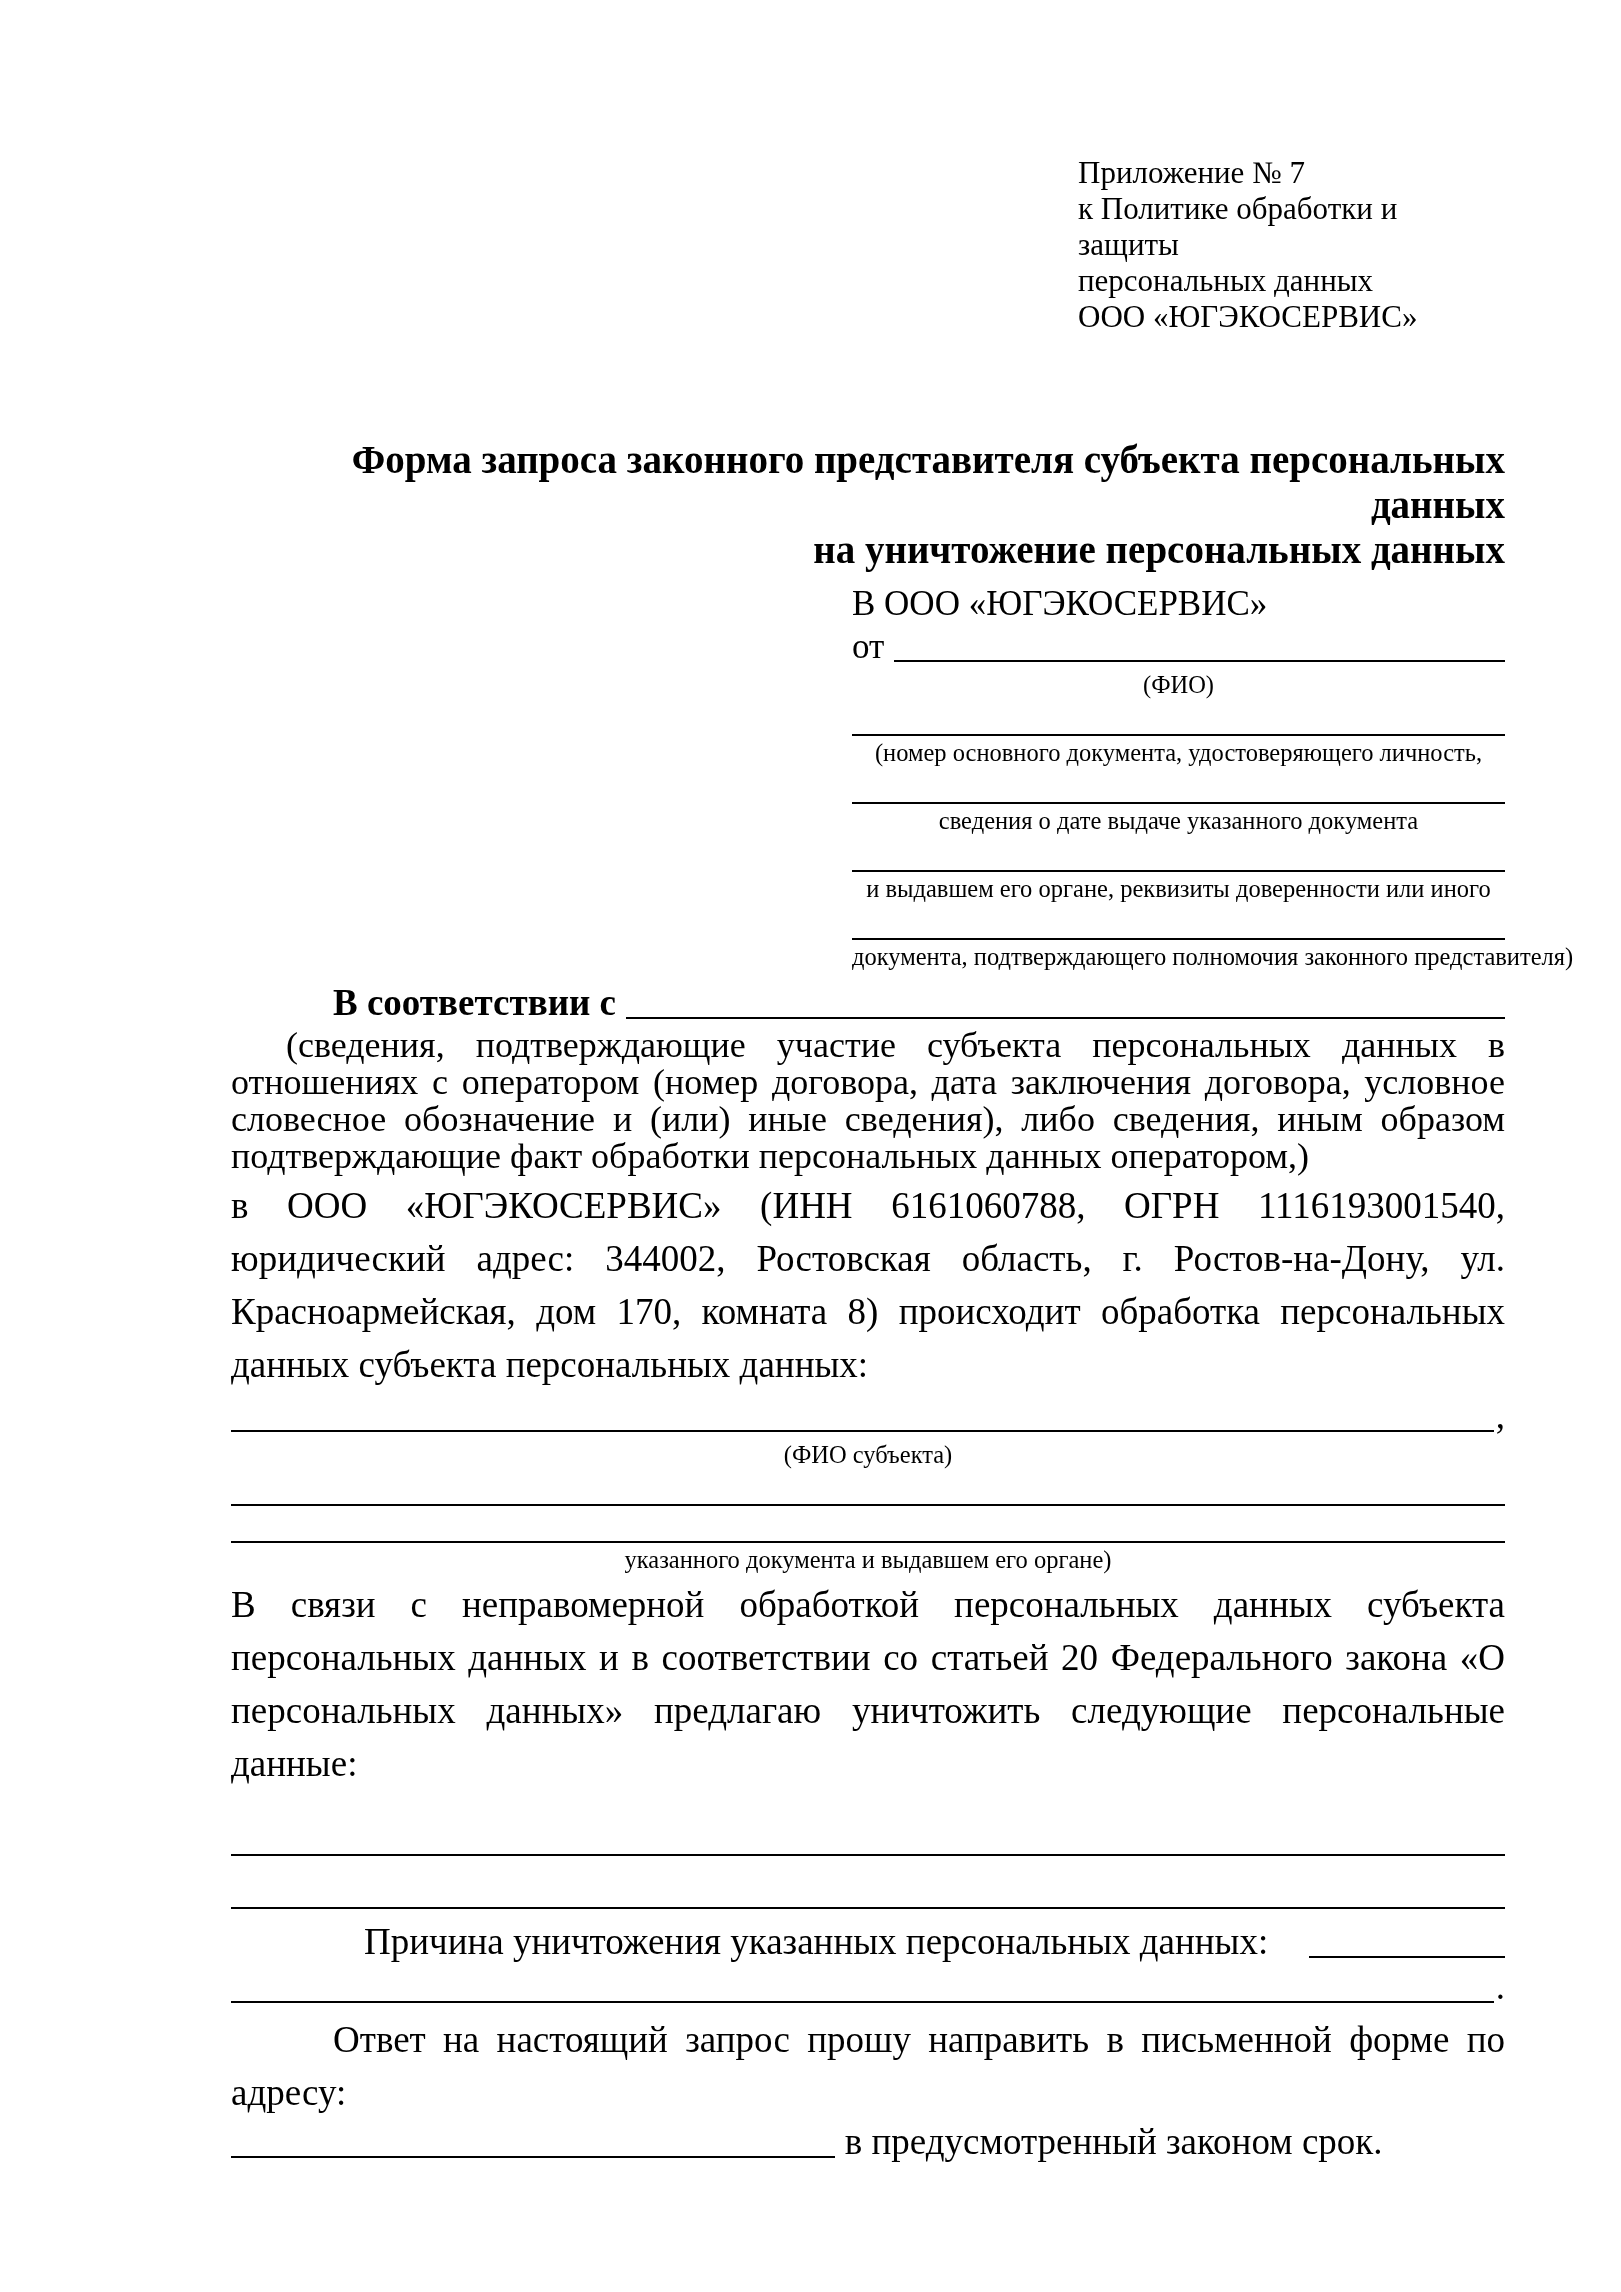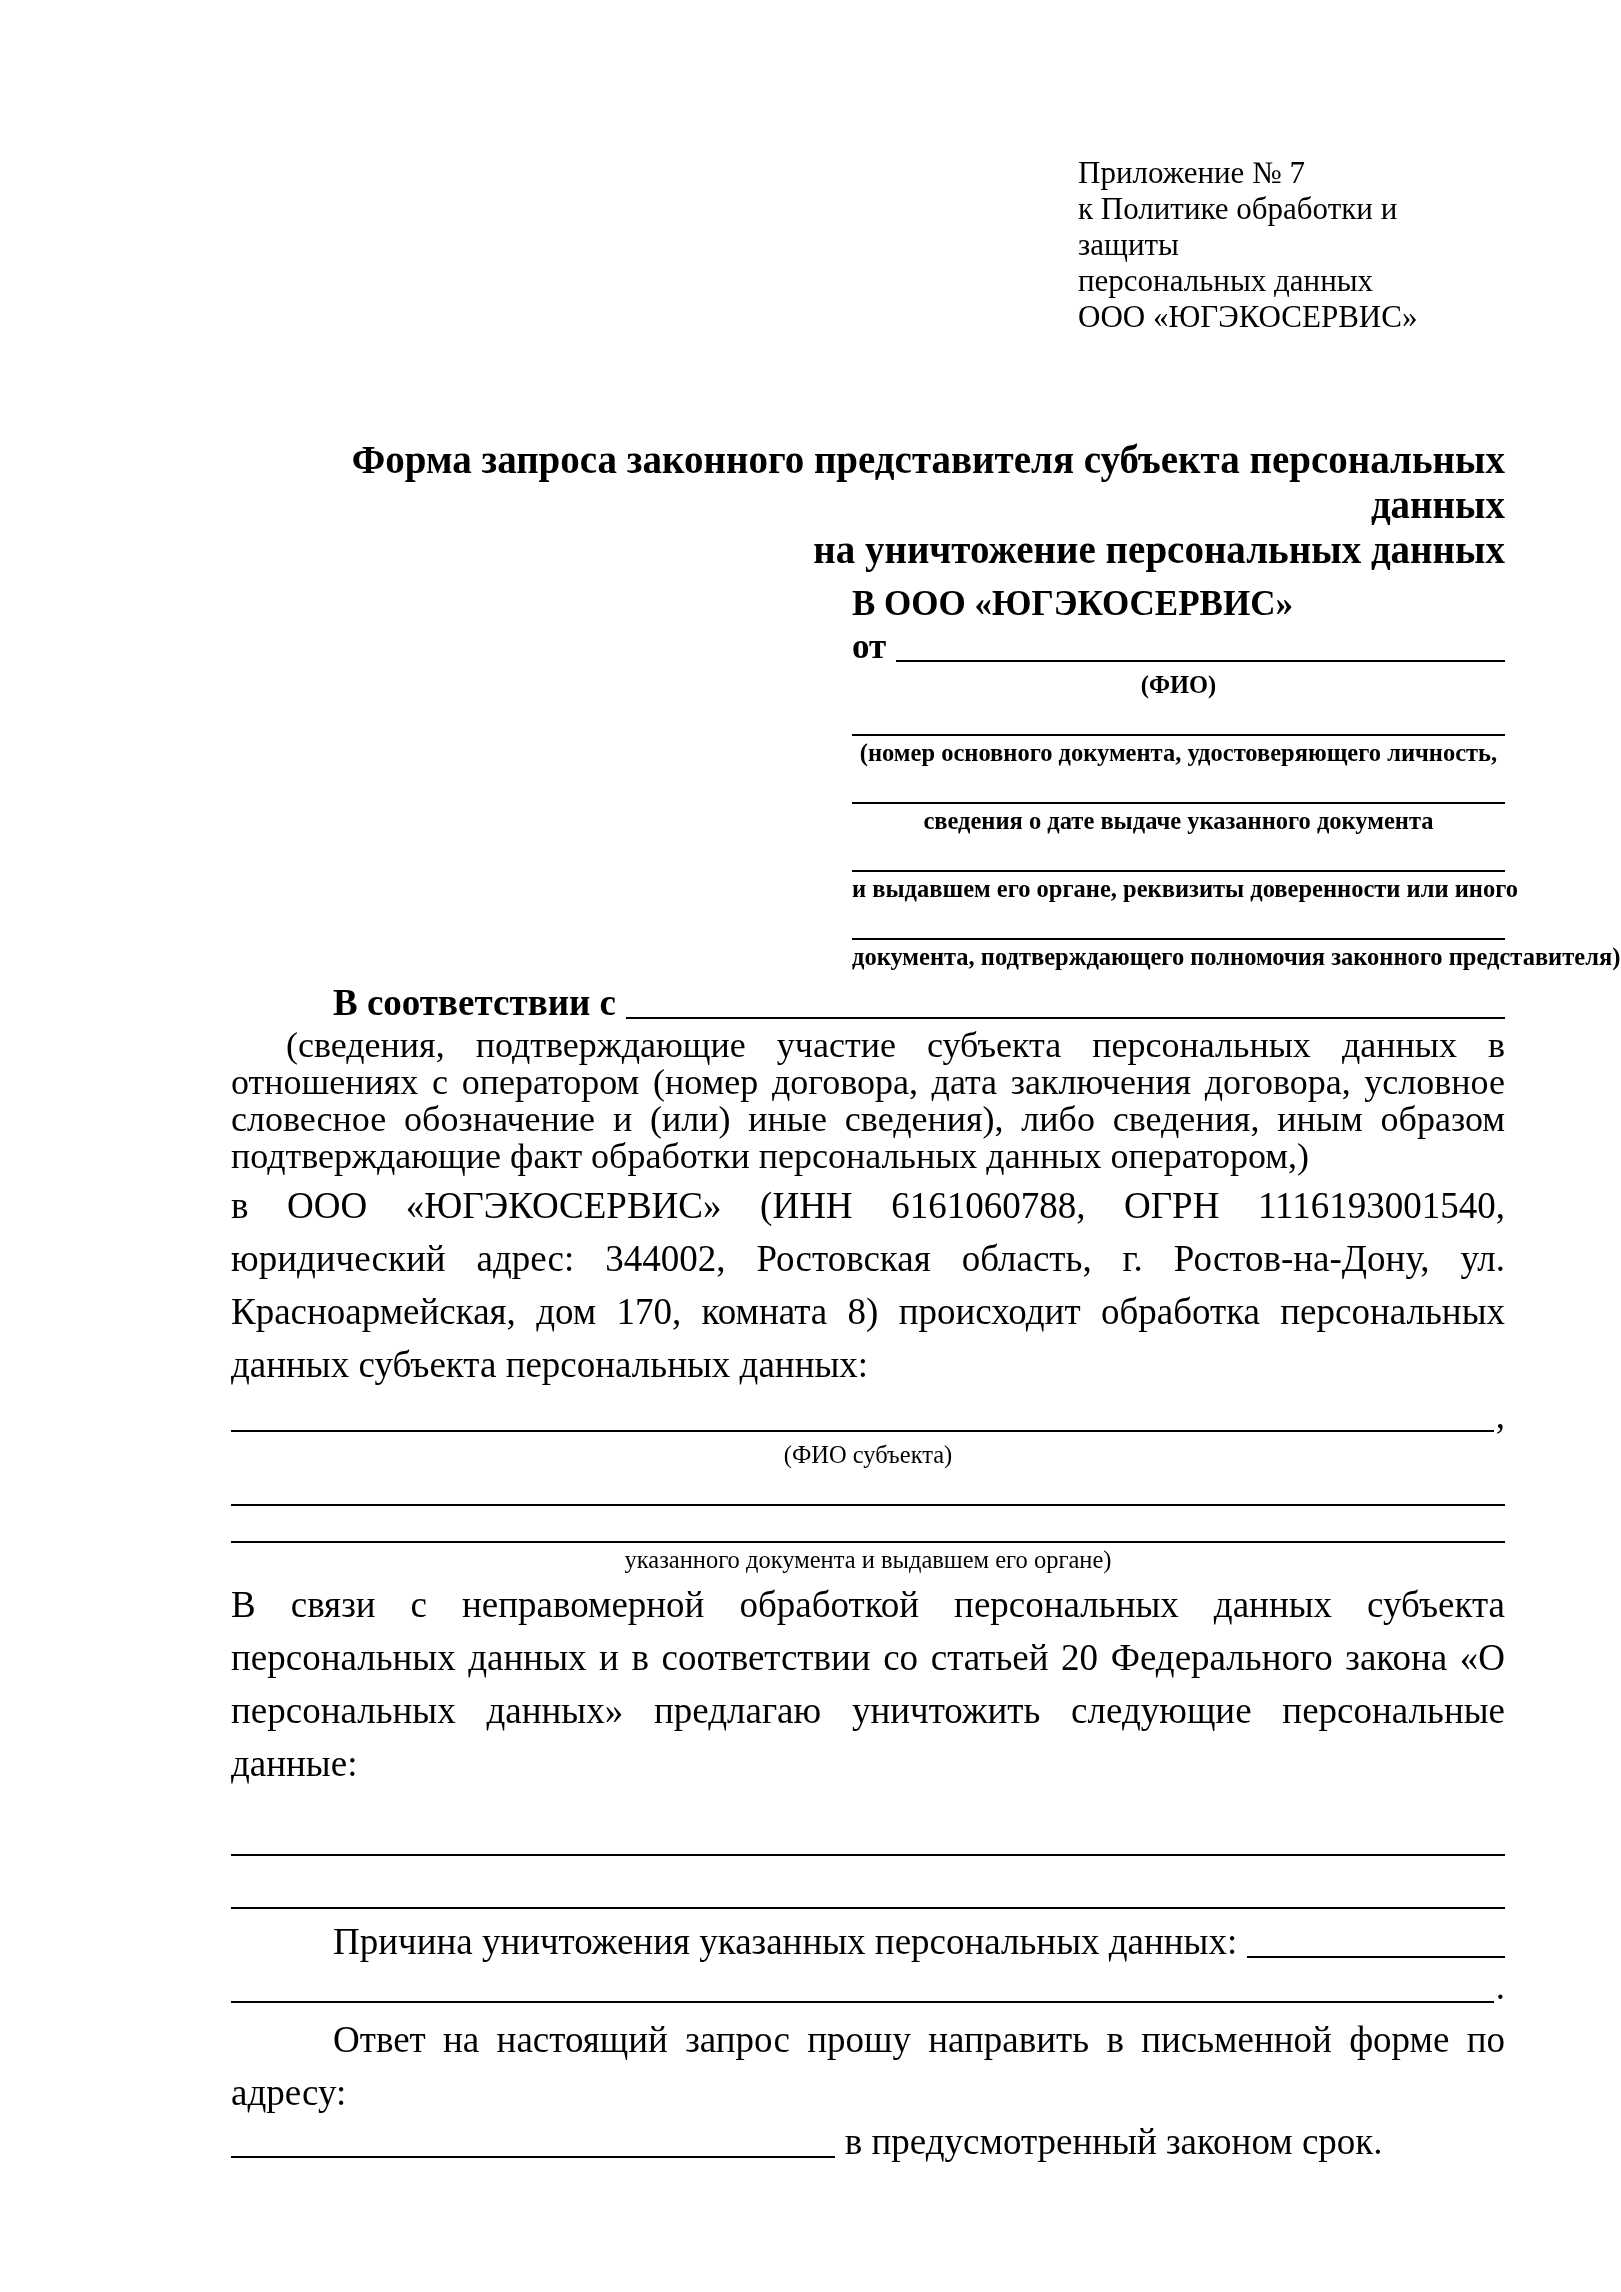--- a/index.html
+++ b/index.html
@@ -14,21 +14,21 @@
   }
   
   .annex { margin-left:847px; font-size:31px; line-height:36px; }
   
   .title {
     margin:102px 0 9.8px 0;
     font-size:39px; line-height:45px; font-weight:bold;
     text-align:right;
   }
   
-  .addr { margin-left:621px; font-size:35px;font-weight:bold; }
+  .addr { margin-left:621px; font-size:35px; }
   .addr-to { line-height:43px; }
   .u-row { display:flex; align-items:flex-end; font-size:37px; line-height:45px; }
   .addr .u-row { font-size:35px; line-height:43px; }
   .fill { flex:1 1 auto; border-bottom:2.9px solid #000; margin:0 0 5.9px 9.8px; }
   .fill.noml { margin-left:0; }
   .after { margin-left:2px; }
   .blank { border-bottom:2.9px solid #000; height:35px; }
   .blank.full { height:35px; }
   .blank.tall { height:51px; margin-top:13.7px; }
   .blank.tall2 { height:51px; }
@@ -42,21 +42,21 @@
   
   .note {
     margin:2px 0 0 0;
     font-size:36px; line-height:37px;
     text-align:justify; text-indent:55px;
   }
   .body-p { margin:3.9px 0 0 0; font-size:37px; line-height:53px; text-align:justify; }
   .force-just { text-align-last:justify; text-indent:102px; }
   .subject-row { margin-top:2px; height:45px; }
   .fill-fixed { width:604px; border-bottom:2.9px solid #000; height:33px; margin:0 9.8px 5.9px 0; flex:0 0 auto; }
-  .reason-row { margin-top:9.8px; }
+  .reason-row { margin-top:9.8px;gap:31px; }
   .period-row { margin-top:2px; height:43px; }
   .sig-row {
     margin-top:90px;
     display:flex; justify-content:space-between; align-items:flex-end;
     font-size:37px; line-height:45px;
   }
   .sig-group { display:flex; align-items:flex-end; }
   .sig-line { width:451px; border-bottom:2.9px solid #000; height:33px; margin-bottom:5.9px; }
 </style>
 </head>

